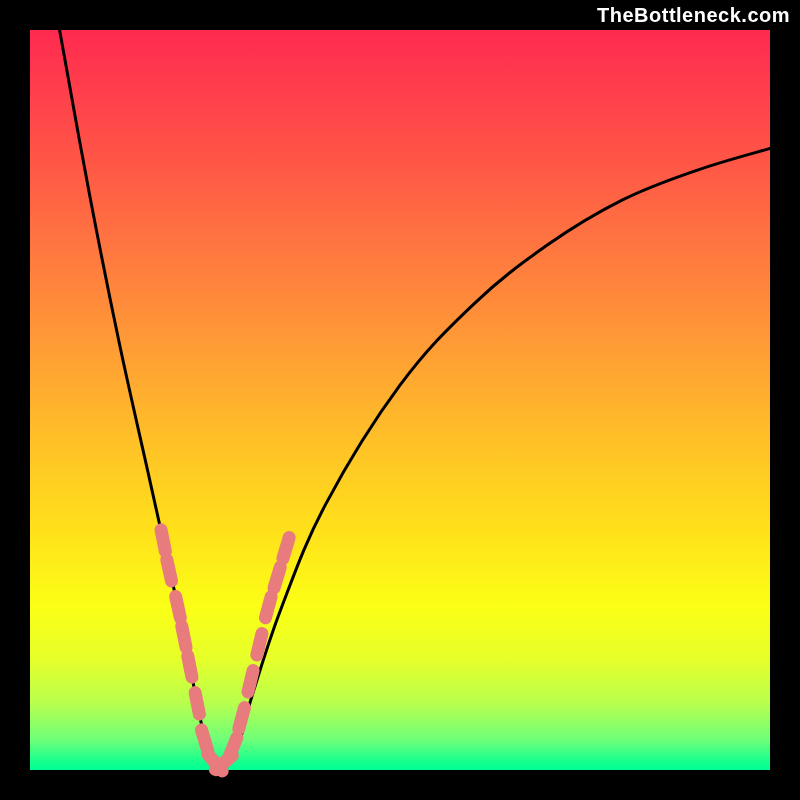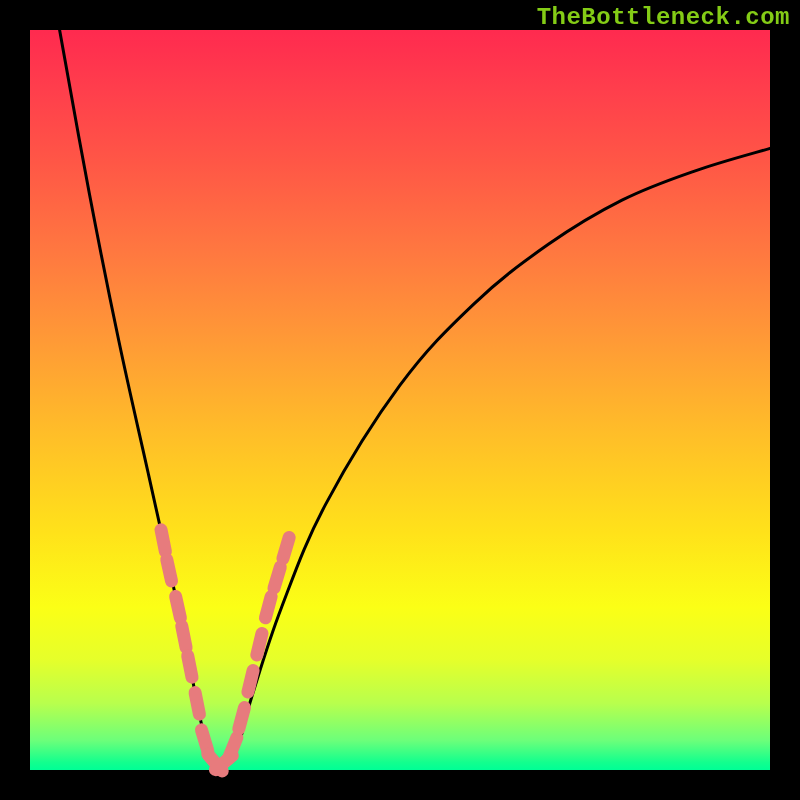--- a/index.html
+++ b/index.html
@@ -36,26 +36,25 @@
       #b8ff4d 91%,
       #6cff7a 96%,
       #12ff8e 99%,
       #00ff96 100%
     );
   }
   .watermark {
     position: absolute;
     top: 4px;
     right: 10px;
-    font-size: 24px;
+    font-size: 20px;
     font-weight: 600;
-    color: #84cc16;
+    color: #ffffff;
     letter-spacing: 0.5px;
     user-select: none;
-    font-family: Liberation Mono, monospace;
   }
   svg.curve {
     position: absolute;
     left: 0;
     top: 0;
     width: 740px;
     height: 740px;
     overflow: visible;
   }
 </style>

